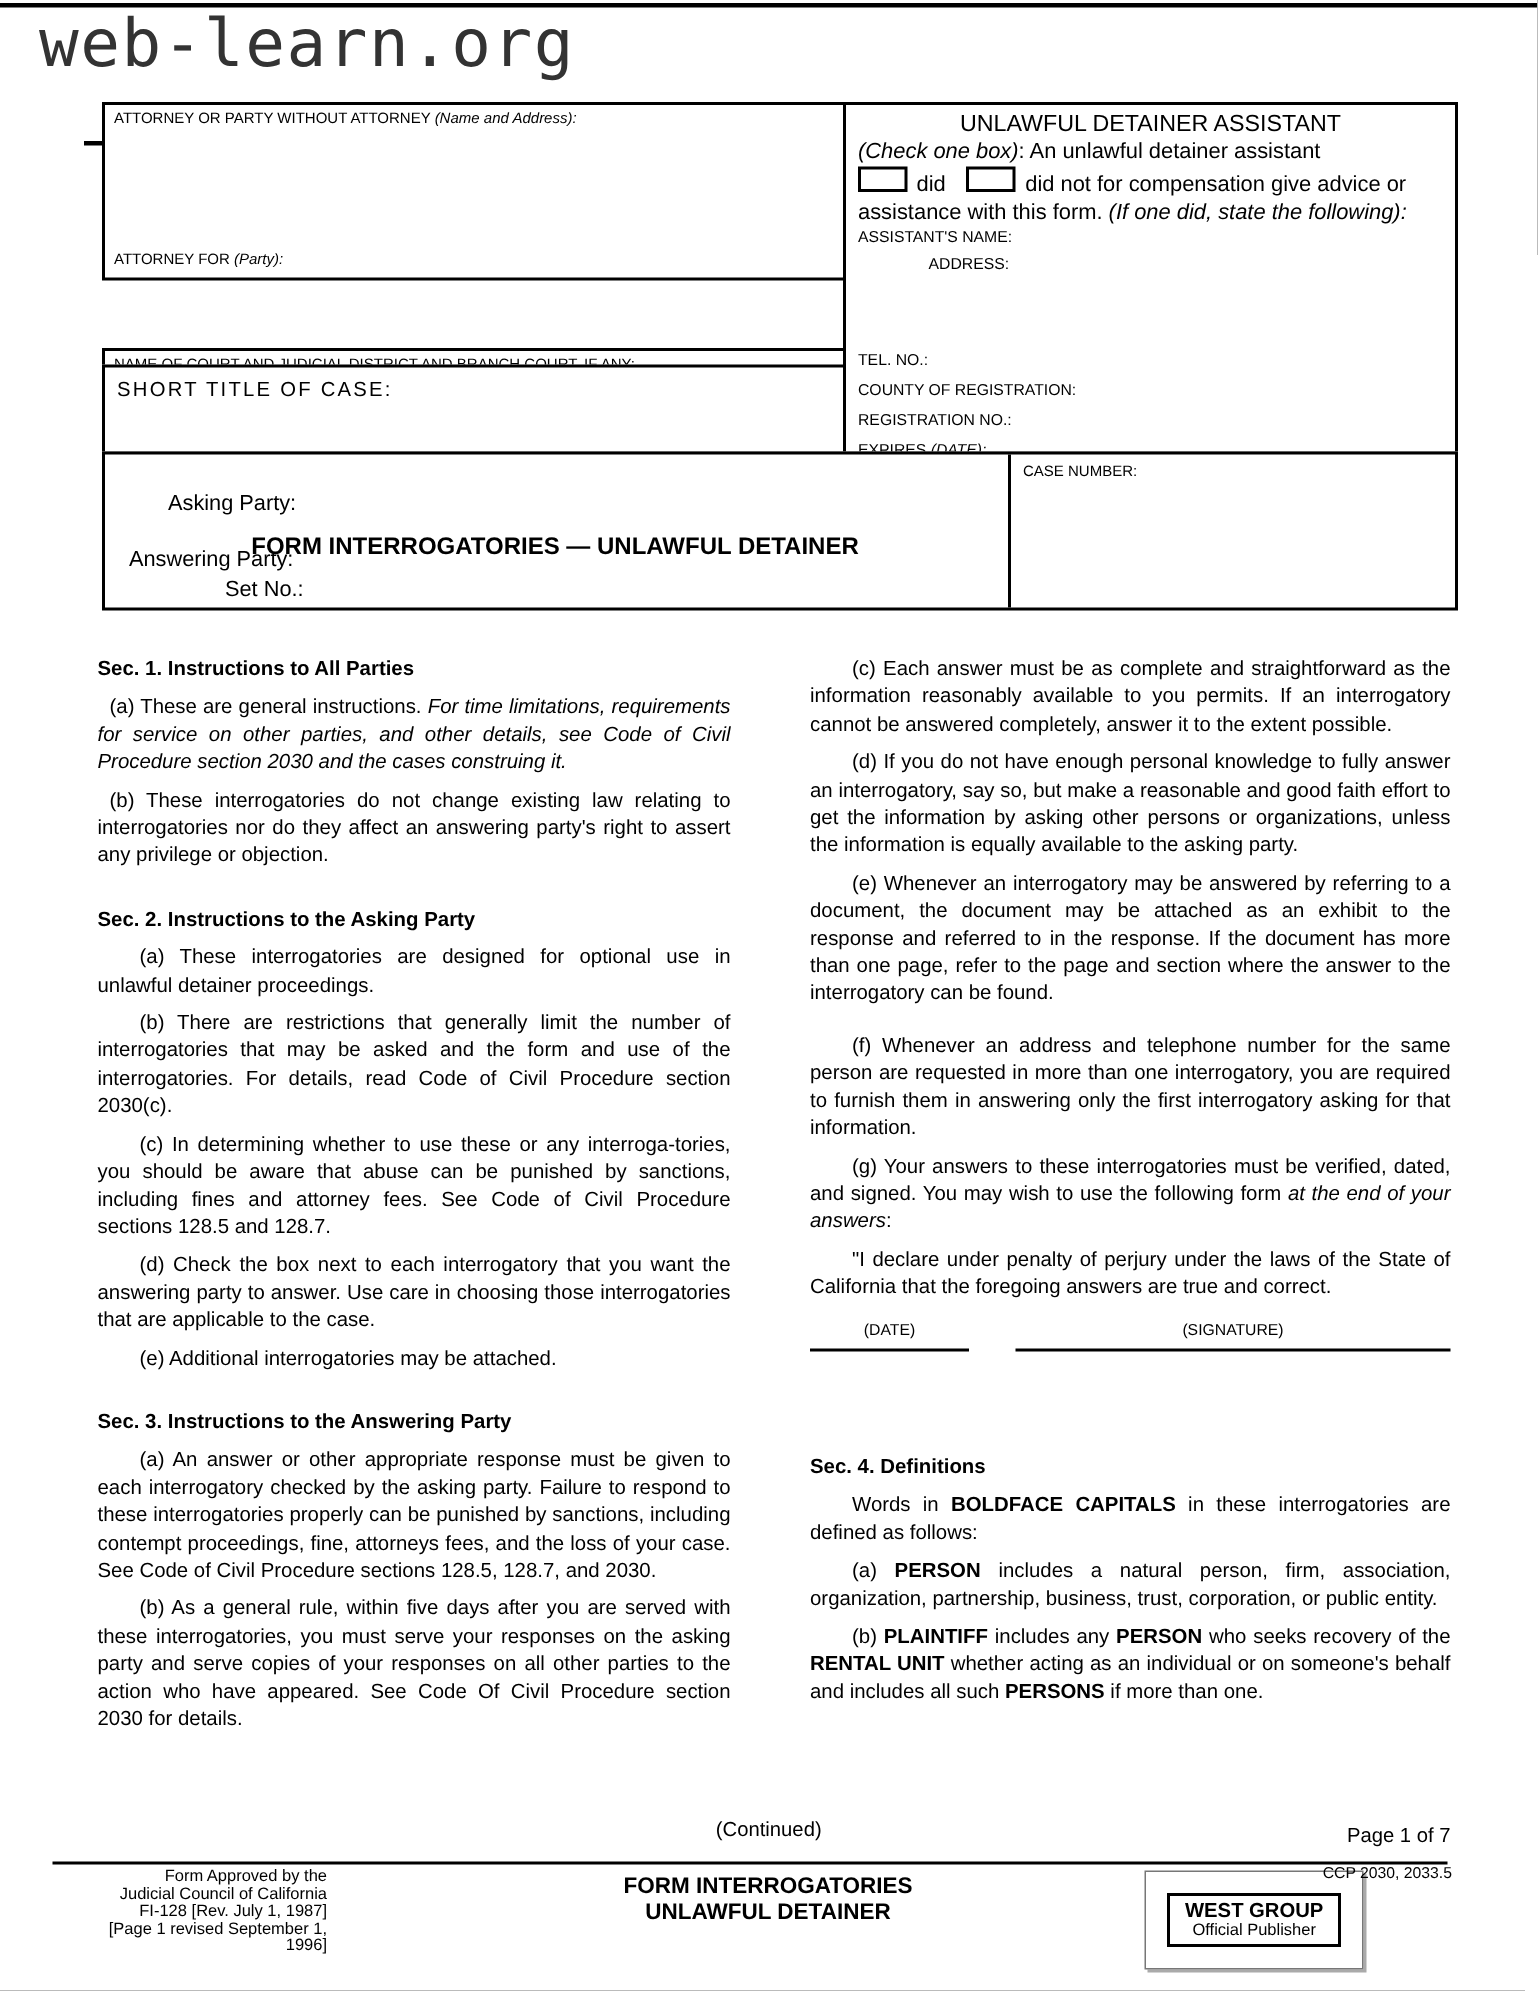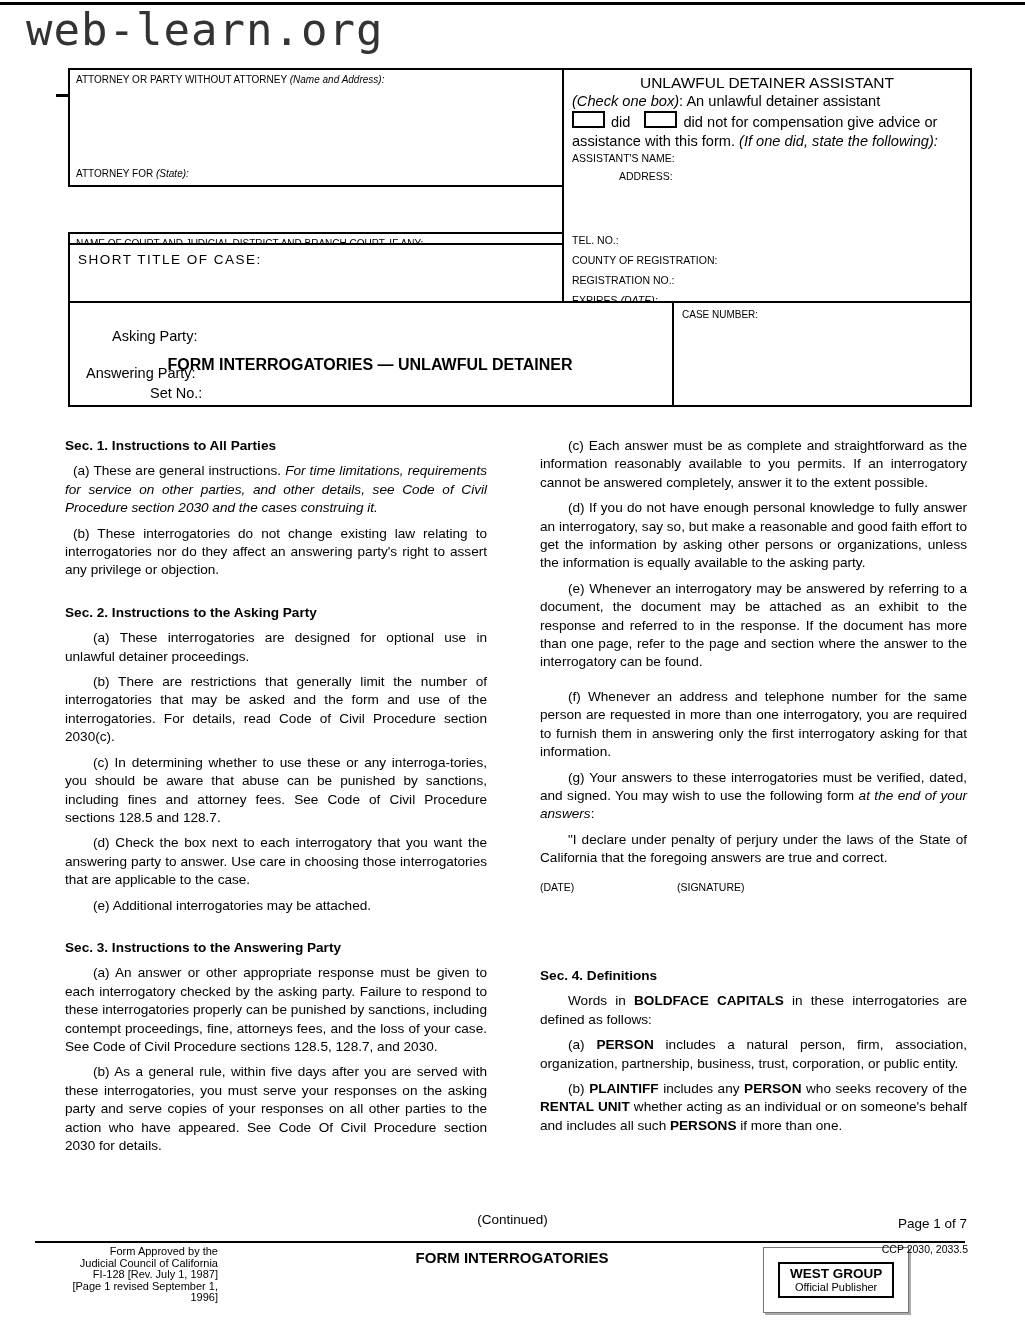--- a/index.html
+++ b/index.html
@@ -52,21 +52,21 @@
   .col-left{left:65px;width:422px;}
   .col-right{left:540px;width:427px;}
   .sec-heading{font-weight:bold;margin:24px 0 7px 0;text-align:left;}
   .col > .sec-heading:first-child{margin-top:0;}
   .para{margin:7px 0;text-indent:28px;}
   .col > .para:first-child{margin-top:0;}
   .para.sm{text-indent:8px;}
   .para.gap{margin-top:16px;}
   .v-spacer{height:44px;}
   .sig-row{display:flex;margin-top:10px;}
-  .sig-col{display:flex;flex-direction:row;}
+  .sig-col{display:flex;flex-direction:column;}
   .sig-col.date{width:106px;margin-right:31px;}
   .sig-col.sign{flex:1;}
   .sig-label{text-align:center;font-size:10.5px;margin-bottom:3px;}
   .sig-line{border-bottom:2.5px solid #000;height:0;}
 
   .continued{position:absolute;left:0;top:1212px;width:1025px;text-align:center;font-size:13.5px;}
   .page-num{position:absolute;left:860px;top:1216px;width:107px;text-align:right;font-size:13.5px;}
   .footer-rule{position:absolute;left:35px;top:1241px;width:930px;height:2px;background:#000;}
   .approved{position:absolute;left:70px;top:1246px;width:148px;text-align:right;
     font-size:11px;line-height:11.5px;}
@@ -85,21 +85,21 @@
 <div class="page">
   <div class="top-edge"></div>
   <div class="watermark">web-learn.org</div>
   <div class="stray-dash"></div>
 
   <div class="fbox box-attorney">
     <div class="attorney-head">
       <span class="lbl"><span>ATTORNEY OR PARTY WITHOUT ATTORNEY </span><i>(Name and Address):</i></span>
       <span class="lbl">TEL. NO.:</span>
     </div>
-    <div class="attorney-for lbl"><span>ATTORNEY FOR </span><i>(State):</i></div>
+    <div class="attorney-for lbl"><span>ATTORNEY FOR </span><i>(Party):</i></div>
   </div>
 
   <div class="fbox box-court">
     <div class="court-label lbl">NAME OF COURT AND JUDICIAL DISTRICT AND BRANCH COURT, IF ANY:</div>
   </div>
 
   <div class="fbox box-short">
     <div class="short-title">SHORT TITLE OF CASE:</div>
   </div>
 
@@ -169,20 +169,21 @@
   <div class="page-num">Page 1 of 7</div>
   <div class="footer-rule"></div>
   <div class="approved">
       <div>Form Approved by the</div>
       <div>Judicial Council of California</div>
       <div>FI-128 [Rev. July 1, 1987]</div>
       <div>[Page 1 revised September 1, 1996]</div>
     </div>
   <div class="footer-title">
       <div>FORM INTERROGATORIES</div>
+      <div>UNLAWFUL DETAINER</div>
     </div>
   <div class="west-outer">
     <div class="west-inner">
       <div class="west-name">WEST GROUP</div>
       <div class="west-sub">Official Publisher</div>
     </div>
   </div>
   <div class="ccp">CCP 2030, 2033.5</div>
 </div>
 

